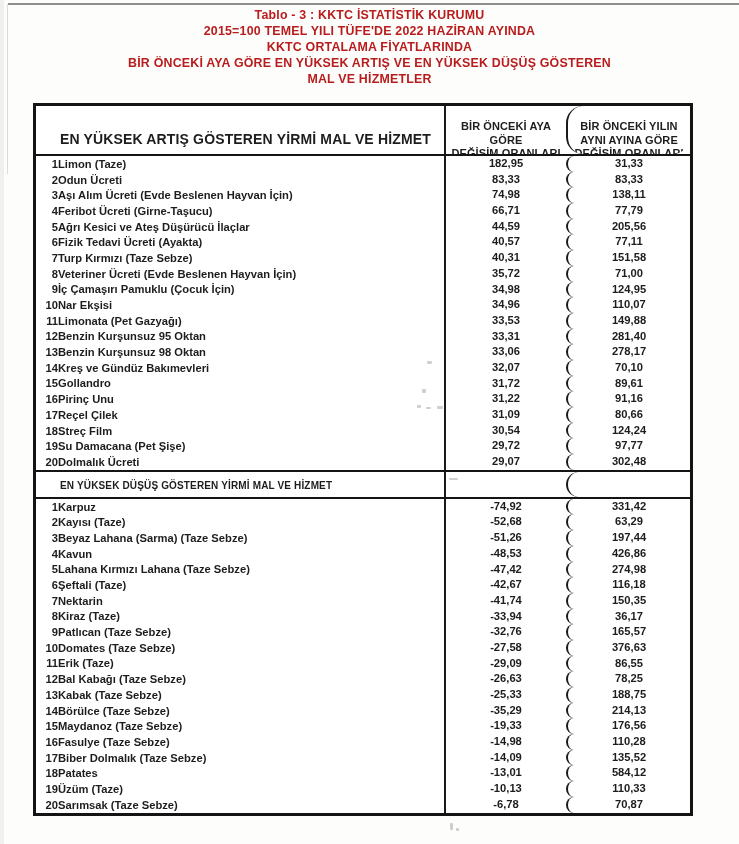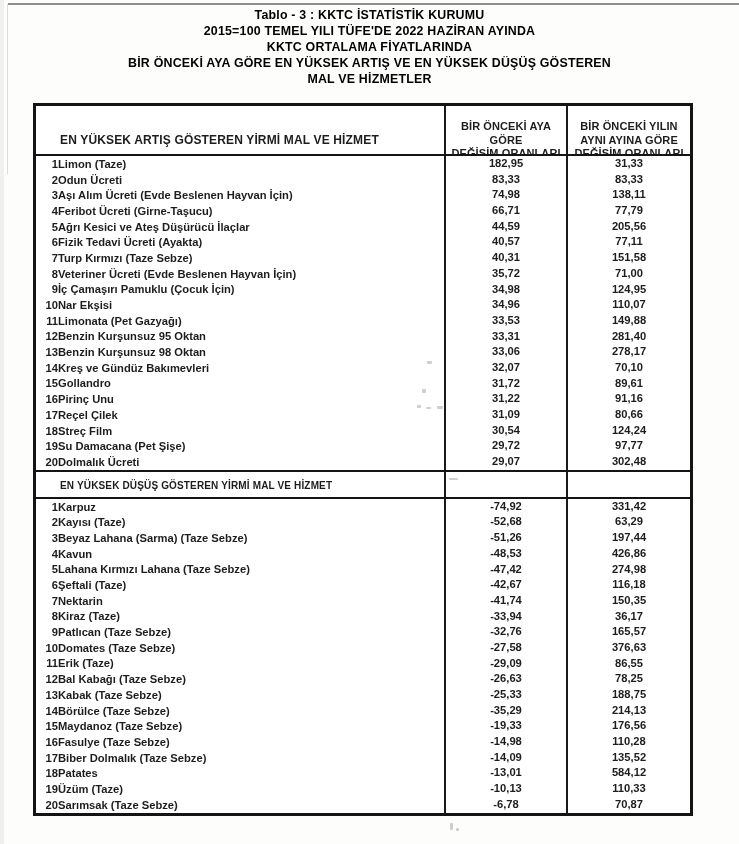--- a/index.html
+++ b/index.html
@@ -12,33 +12,33 @@
   }
   *{box-sizing:border-box;}
 
   
   .scan-left-band{position:absolute;left:0;top:0;width:4px;height:844px;background:#f0f0ee;}
   .scan-top-line{position:absolute;left:8px;top:3px;right:0;height:2px;background:#8e8e8e;}
   .scan-left-line{position:absolute;left:7px;top:4px;width:1px;height:170px;background:#dcdcd8;}
 
   
   .title{position:absolute;left:0;top:7px;width:739px;text-align:center;
-    font-weight:bold;font-size:12.4px;line-height:16px;letter-spacing:.2px;color:#000000;}
+    font-weight:bold;font-size:12.4px;line-height:16px;letter-spacing:.2px;color:#b91c1c;}
 
   
   .table{position:absolute;left:33px;top:103px;width:660px;border:3px solid #141414;background:#fff;}
   .row{display:flex;width:100%;}
   .cell{overflow:hidden;}
   .name-cell{width:408px;}
   .val-cell{width:122px;border-left:2px solid #1a1a1a;text-align:center;}
-  .val-cell.yearly{width:124px;}
+  .val-cell.yearly{width:124px;border-radius:17px;}
 
   .header-row{height:50px;border-bottom:2px solid #141414;}
   .header-row .name-cell{display:flex;flex-direction:column;justify-content:flex-end;
-    padding:0 20px 7px 24px;font-weight:bold;font-size:12px;letter-spacing:.15px;}
+    padding:0 4px 7px 24px;font-weight:bold;font-size:14px;letter-spacing:.15px;}
   .header-val{padding-top:14px;font-weight:bold;font-size:11px;line-height:13.5px;letter-spacing:.1px;}
 
   .data-row{height:15.7px;align-items:center;font-weight:bold;font-size:11.2px;}
   .data-row .name-cell{display:flex;align-items:center;white-space:nowrap;}
   .num{display:inline-block;width:22px;text-align:right;flex:0 0 22px;}
   .nm{}
   .data-row .val-cell{line-height:15.7px;}
 
   .divider-row{height:29px;border-top:2px solid #141414;border-bottom:2px solid #141414;}
   .divider-row .name-cell{display:flex;flex-direction:column;justify-content:flex-end;

